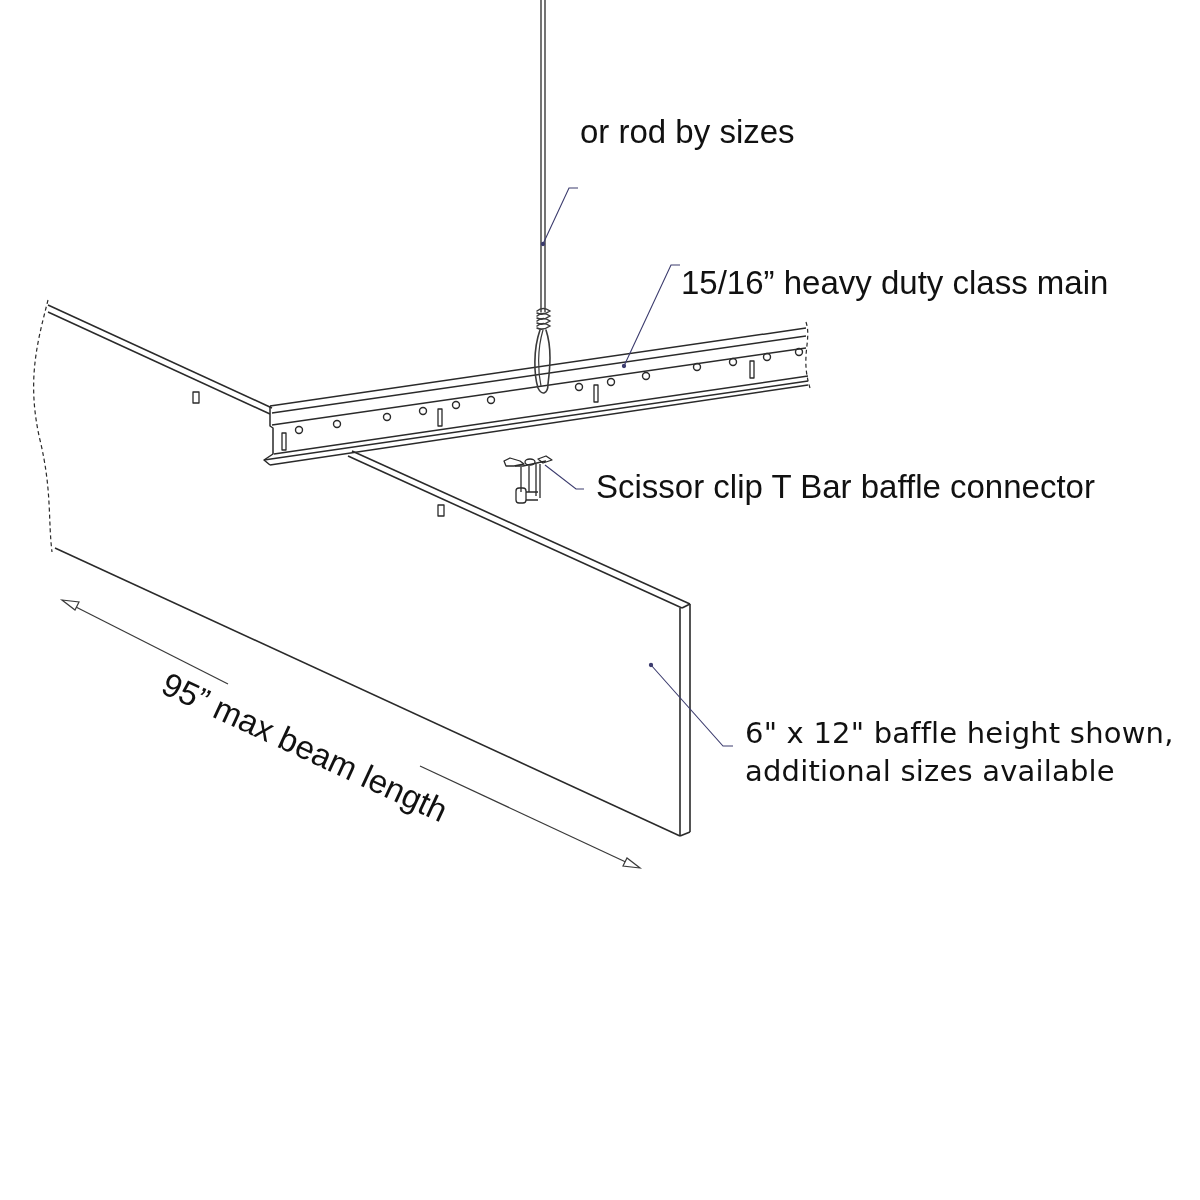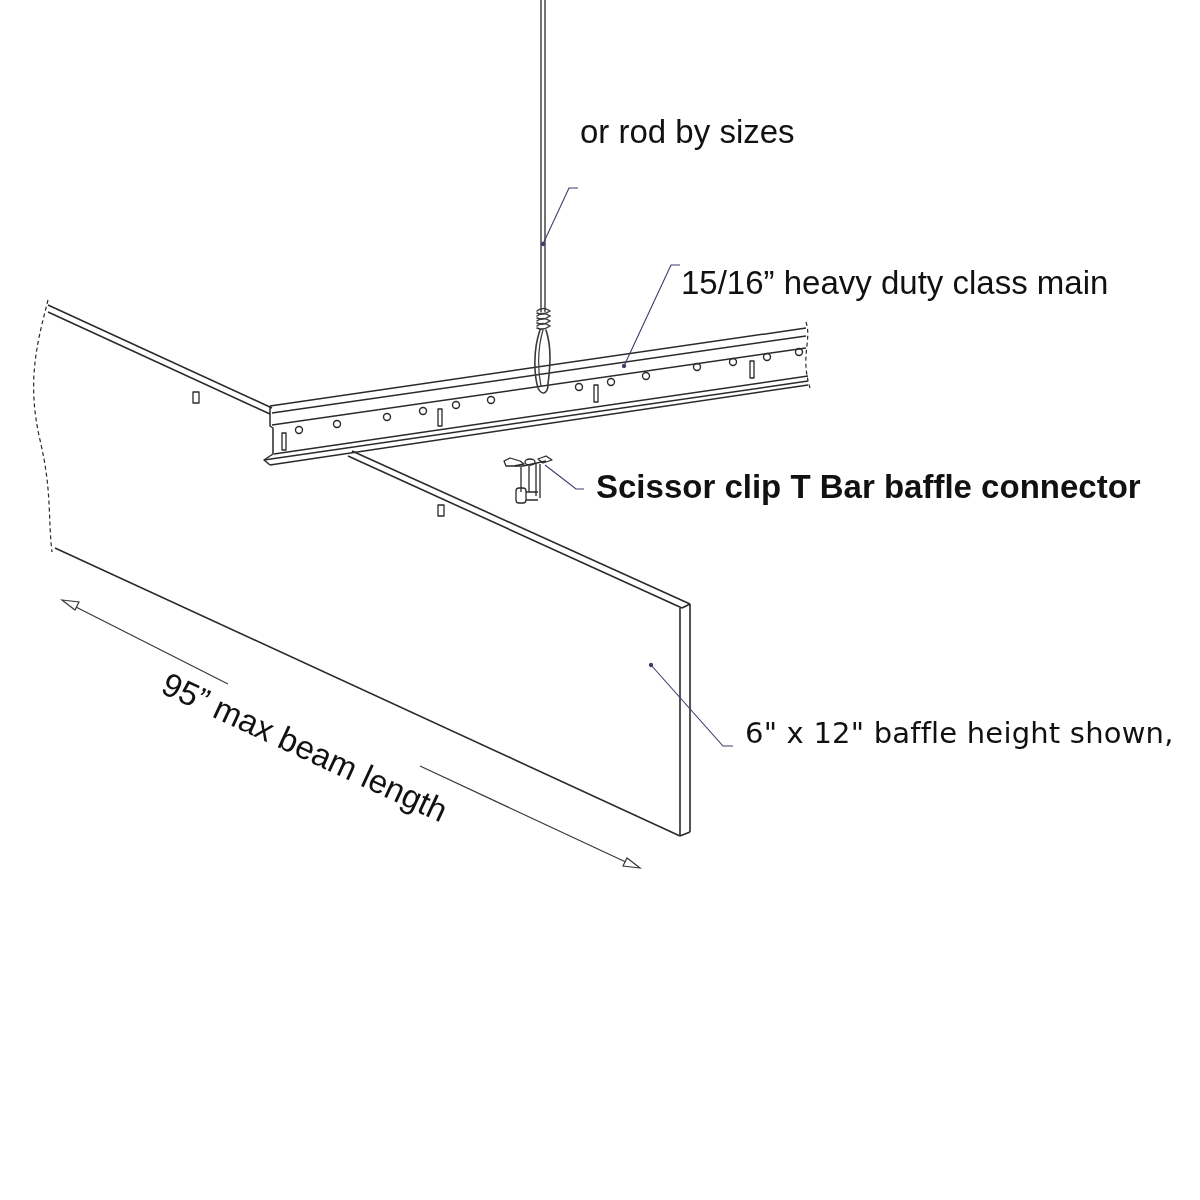--- a/index.html
+++ b/index.html
@@ -125,21 +125,22 @@
 </svg>
 
 <div class="label arial" style="left:570px; top:110px;">
   <span class="line-block" style="padding-left:10px;">or rod by sizes</span>
 </div>
 
 <div class="label arial" style="left:681px; top:248px;margin-top:13px;">
   <span class="line-block">15/16” heavy duty class main</span>
 </div>
 
-<div class="label arial" style="left:596px; top:465px;font-weight:bold;">
+<div class="label arial" style="left:596px; top:465px;">
   <span class="line-block">Scissor clip T Bar baffle connector</span>
 </div>
 
 <div class="label dejavu" style="left:745px; top:714px;">
   <span class="line-block">6" x 12" baffle height shown,</span>
+  <span class="line-block">additional sizes available</span>
 </div>
 
 <div class="label" id="lbl-dimension" style="left:172px; top:665px;">95” max beam length</div>
 
 </body></html>

